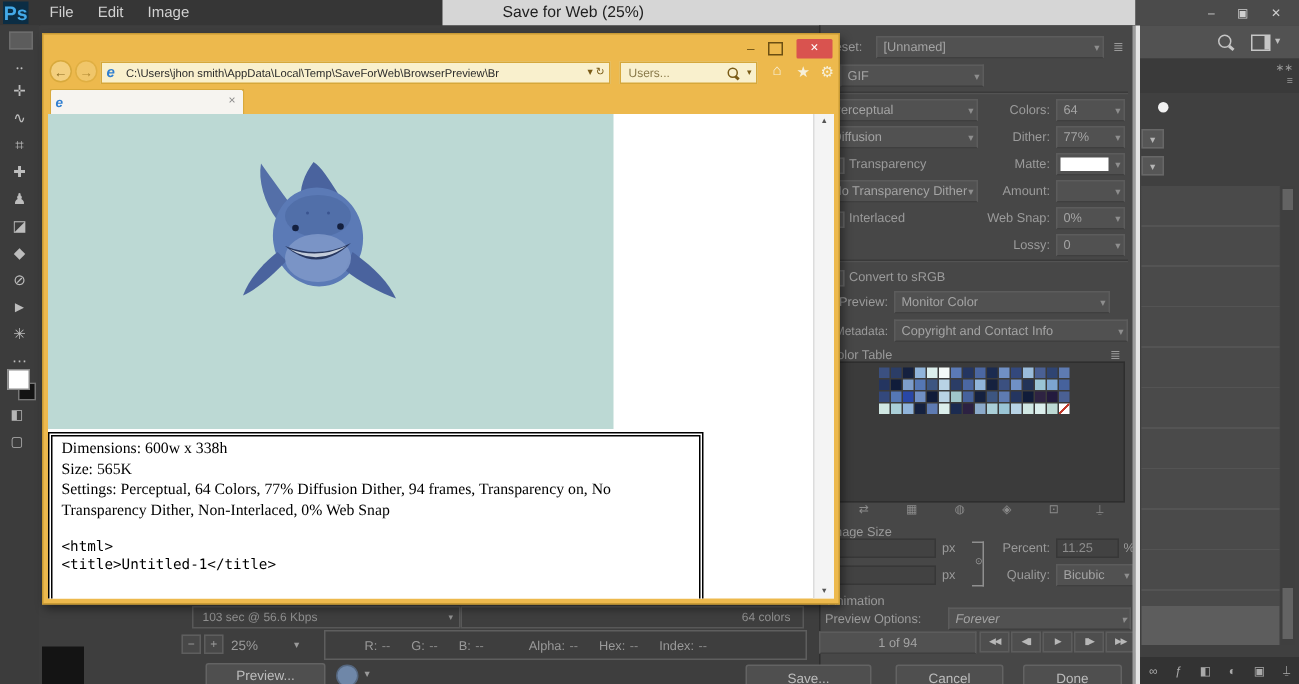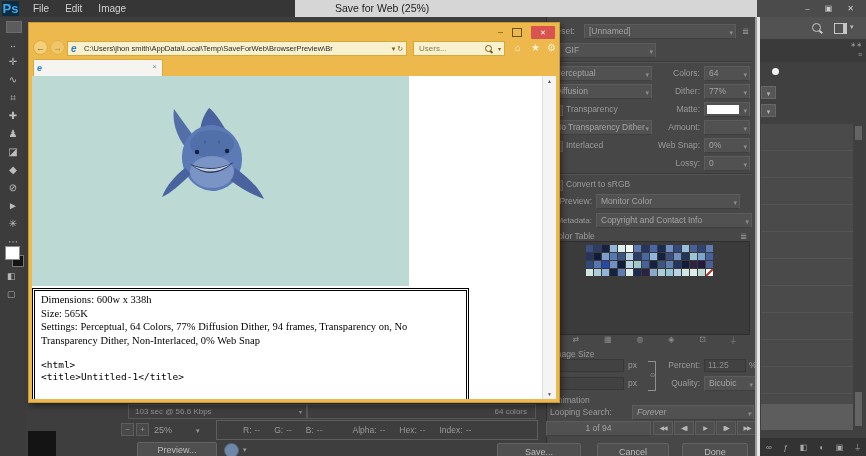--- a/index.html
+++ b/index.html
@@ -306,21 +306,21 @@
   <div class="abs linkbr"></div>
   <div class="lb" style="left:650px;top:368px;font-size:6px;">⊙</div>
   <div class="lb r" style="left:660px;top:358px;width:40px;">Percent:</div>
   <div class="fld" style="left:704px;top:359px;width:42px;">11.25</div>
   <div class="lb" style="left:749px;top:358px;">%</div>
   <div class="lb r" style="left:656px;top:376px;width:44px;">Quality:</div>
   <div class="cb" style="left:704px;top:376px;width:52px;">
     <span>Bicubic</span><span class="cr">▾</span></div>
 
   <div class="lb" style="left:552px;top:393px;">Animation</div>
-  <div class="lb" style="left:550px;top:405px;">Looping Search:</div>
+  <div class="lb" style="left:550px;top:405px;">Preview Options:</div>
   <div class="cb" style="left:632px;top:405px;width:122px;font-style:italic;">
     <span>Forever</span><span class="cr">▾</span></div>
   <div class="cb" style="left:546px;top:421px;width:105px;text-align:center;padding-left:0;">
     <span>1 of 94</span></div>
   <div class="abs pbar">
       <div class="pbtn">◀◀</div>
       <div class="pbtn">◀▮</div>
       <div class="pbtn">▶</div>
       <div class="pbtn">▮▶</div>
       <div class="pbtn">▶▶</div>

